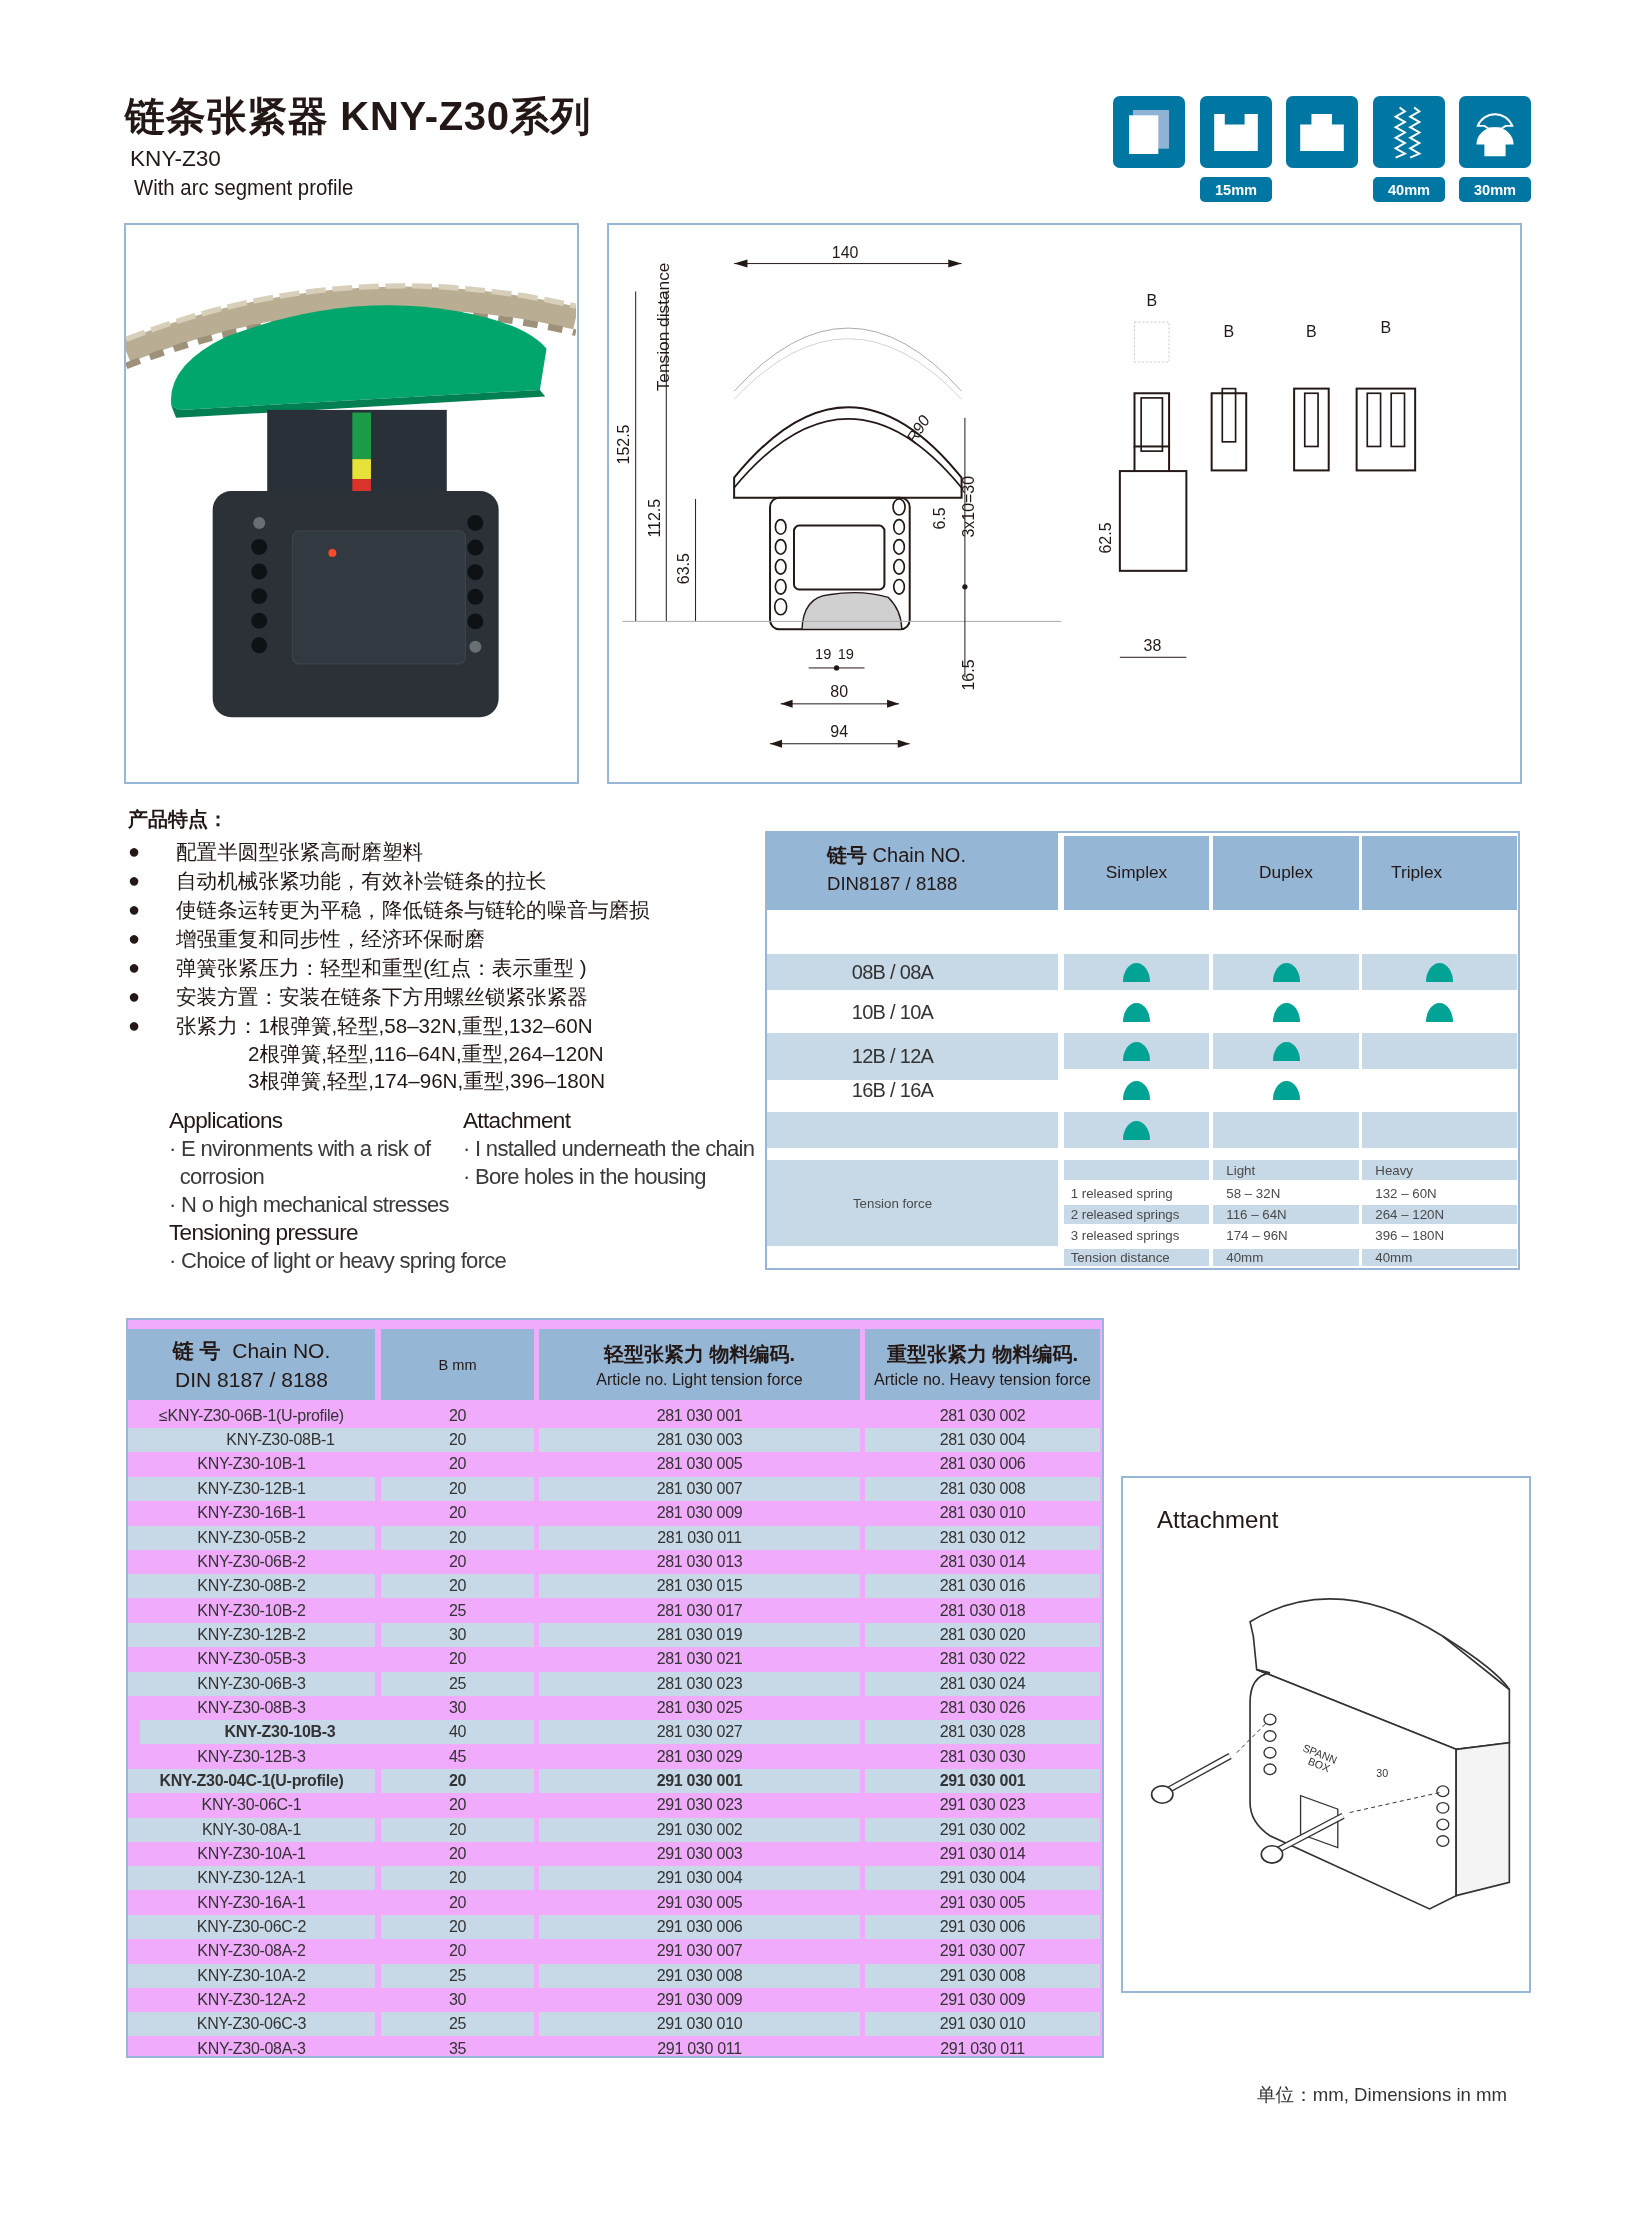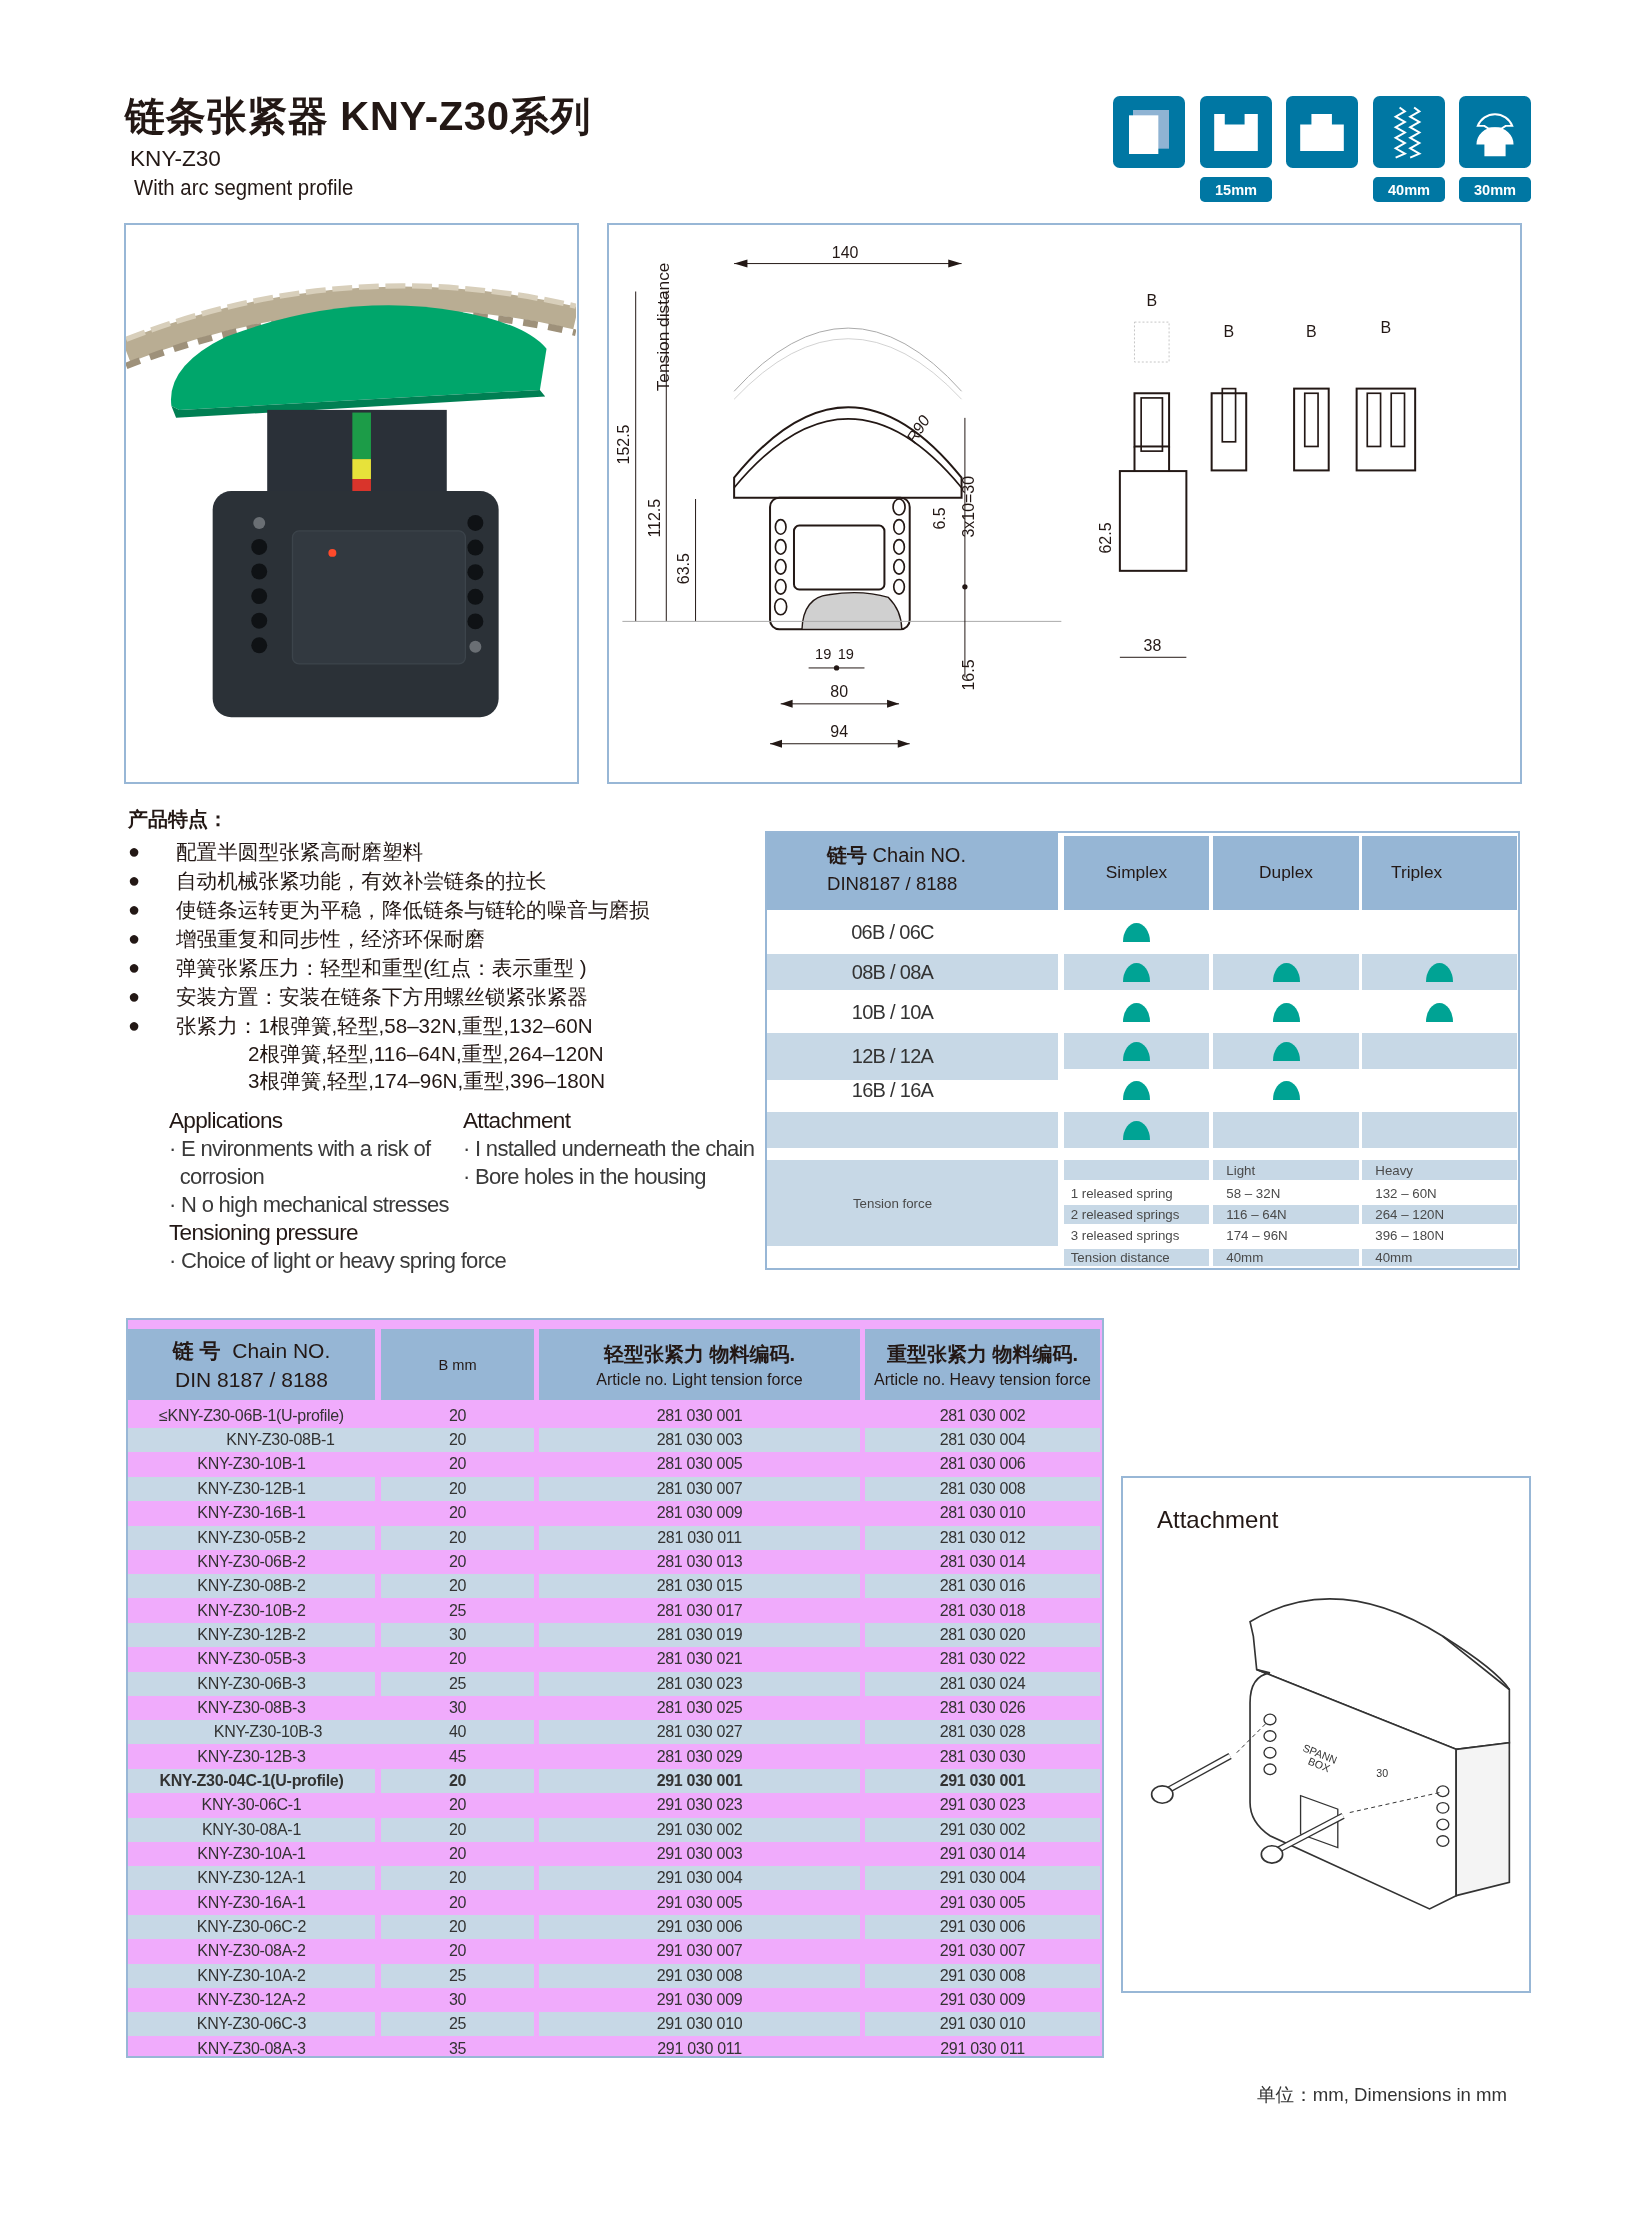--- a/index.html
+++ b/index.html
@@ -266,26 +266,20 @@
 <div class="abs mtx">
 
   <div class="mtx-head" style="left:0; top:0; width:291px; height:77px; padding:9.3px 0 0 60px;">
     <div style="font-size:20px;"><b>链号</b> <span>Chain NO.</span></div>
     <div style="font-size:18.6px; margin-top:4px;">DIN8187 / 8188</div>
   </div>
   <div class="mtx-head" style="left:297px; top:2.7px; width:145px; height:74px; display:flex; align-items:center; justify-content:center; font-size:17.3px;">Simplex</div>
   <div class="mtx-head" style="left:446px; top:2.7px; width:146px; height:74px; display:flex; align-items:center; justify-content:center; font-size:17.3px;">Duplex</div>
   <div class="mtx-head" style="left:595px; top:2.7px; width:155px; height:74px; display:flex; align-items:center; justify-content:flex-start; padding-left:29px; font-size:17.3px;">Triplex</div>
 
-  <div style="position:absolute; left:0; top:80px; width:750px; height:39px;">
-    <div class="mtx-cell mtx-label" style="left:0; width:291px; height:39px; padding-right:40px;">06B / 06C</div>
-    <div class="mtx-cell" style="left:297px; width:145px; height:39px;">
-        <div class="arc-shape"></div>
-      </div>
-  </div>
   <div style="position:absolute; left:0; top:121px; width:750px; height:36px;">
     <div class="mtx-cell mtx-label mtx-row-bg" style="left:0; width:291px; height:36px; padding-right:40px;">08B / 08A</div>
     <div class="mtx-cell mtx-row-bg" style="left:297px; width:145px; height:36px;">
         <div class="arc-shape"></div>
       </div>
     <div class="mtx-cell mtx-row-bg" style="left:446px; width:146px; height:36px;">
         <div class="arc-shape"></div>
       </div>
     <div class="mtx-cell mtx-row-bg" style="left:595px; width:155px; height:36px;">
         <div class="arc-shape"></div>
@@ -441,21 +435,21 @@
         <div class="art-cell alt" style="left: 411px; width: 321px;">281 030 023</div>
         <div class="art-cell alt" style="left: 737px; width: 235px;">281 030 024</div>
       </div>
       <div class="art-row" style="top: 376px;">
         <div class="art-cell" style="left: 0px; width: 247px;">KNY-Z30-08B-3</div>
         <div class="art-cell" style="left: 253px; width: 153px;">30</div>
         <div class="art-cell" style="left: 411px; width: 321px;">281 030 025</div>
         <div class="art-cell" style="left: 737px; width: 235px;">281 030 026</div>
       </div>
       <div class="art-row" style="top: 400px;">
-        <div class="art-cell alt" style="left: 0px; width: 280px;">KNY-Z30-10B-3</div>
+        <div class="art-cell alt" style="left: 12px; width: 280px; font-weight: bold;">KNY-Z30-10B-3</div>
         <div class="art-cell alt" style="left: 253px; width: 153px;">40</div>
         <div class="art-cell alt" style="left: 411px; width: 321px;">281 030 027</div>
         <div class="art-cell alt" style="left: 737px; width: 235px;">281 030 028</div>
       </div>
       <div class="art-row" style="top: 425px;">
         <div class="art-cell" style="left: 0px; width: 247px;">KNY-Z30-12B-3</div>
         <div class="art-cell" style="left: 253px; width: 153px;">45</div>
         <div class="art-cell" style="left: 411px; width: 321px;">281 030 029</div>
         <div class="art-cell" style="left: 737px; width: 235px;">281 030 030</div>
       </div>

